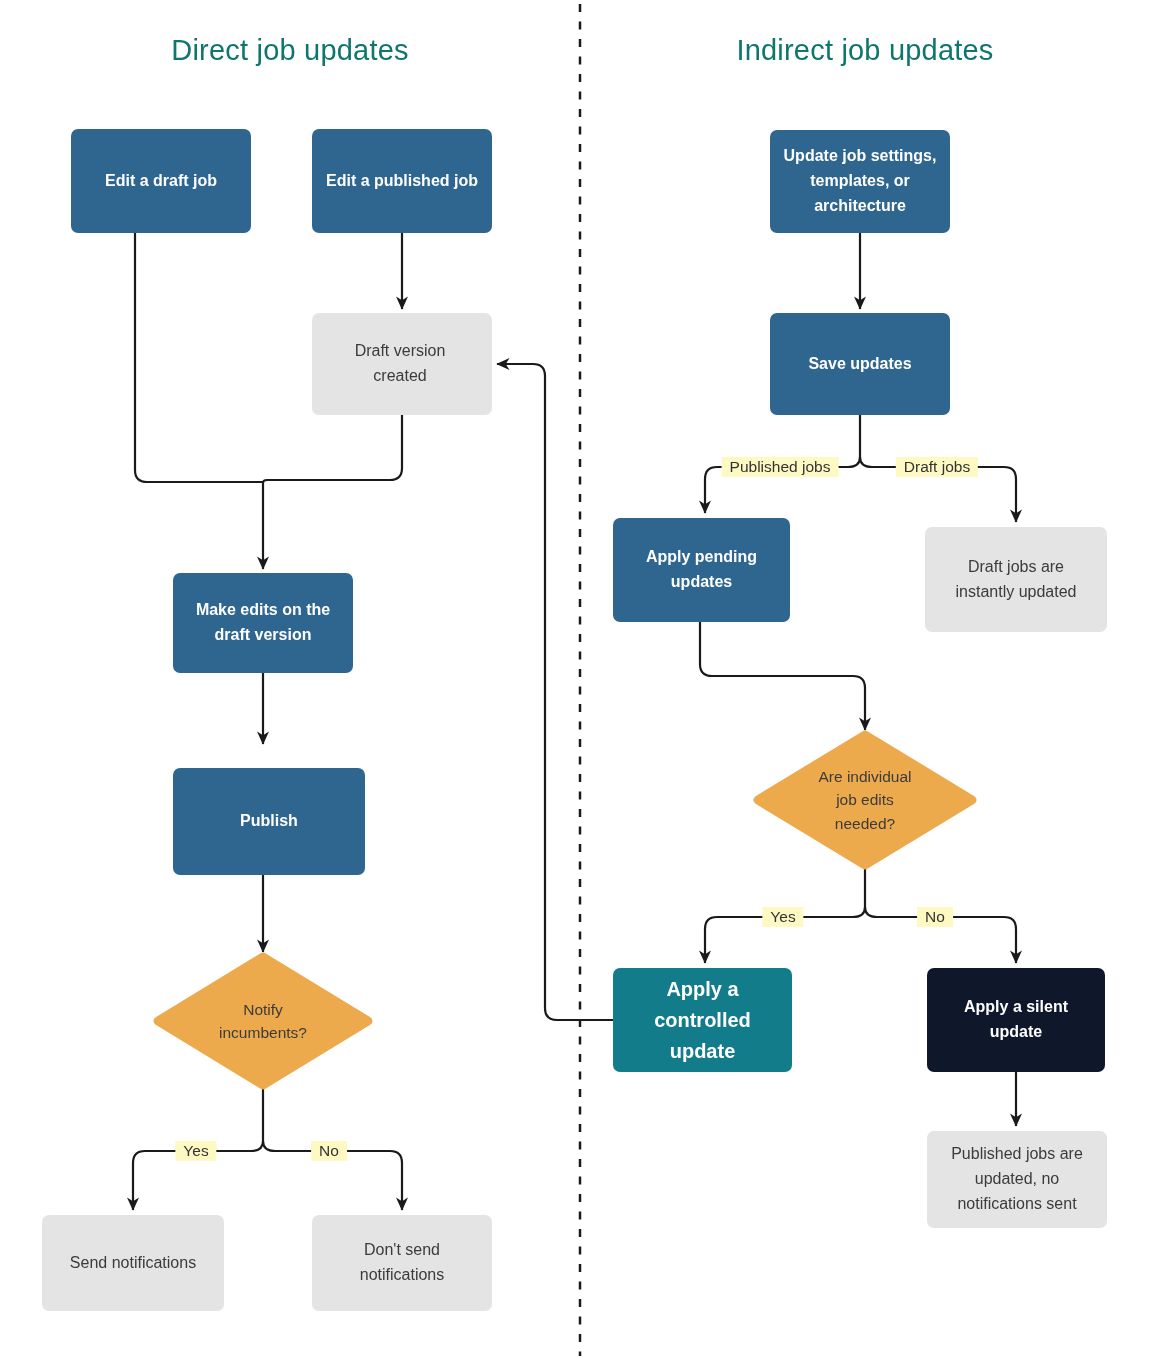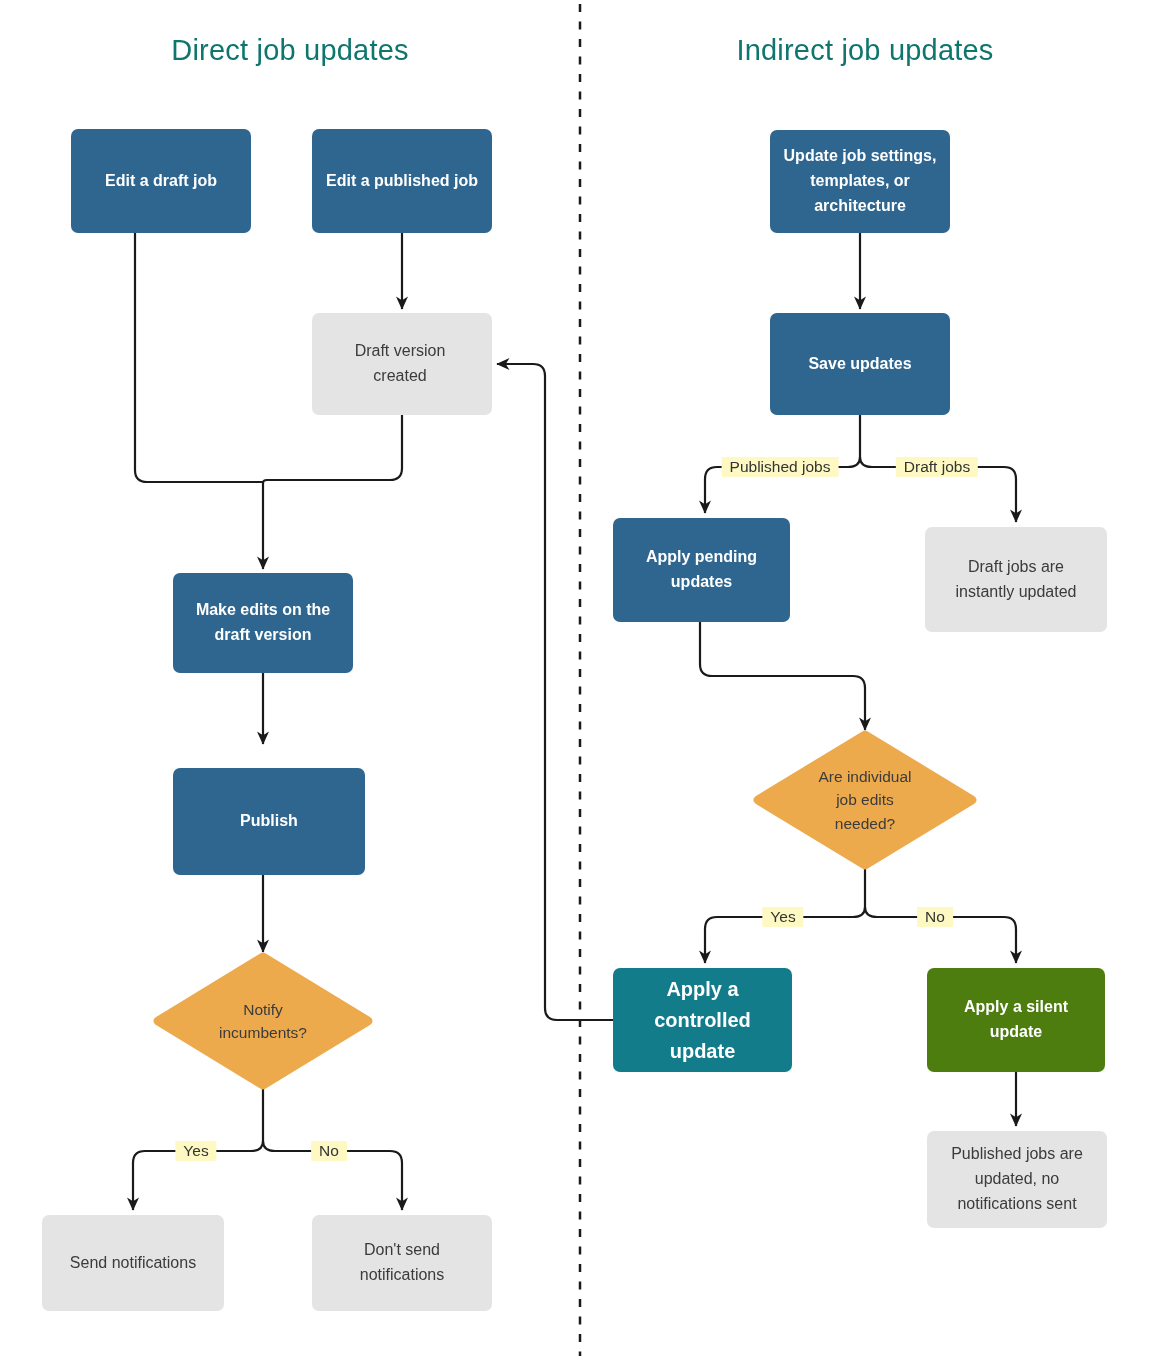--- a/index.html
+++ b/index.html
@@ -23,21 +23,21 @@
     display:flex;
     align-items:center;
     justify-content:center;
     text-align:center;
     border-radius:7px;
     box-sizing:border-box;
     line-height:1.55;
   }
   .node.blue  { background:#2e6690; color:#ffffff; font-weight:600; font-size:16px; padding:8px 13px; }
   .node.teal  { background:#137c8b; color:#ffffff; font-weight:600; font-size:20px; padding:8px 13px; }
-  .node.red   { background:#4d7c0f; color:#ffffff; font-weight:600; font-size:16px; padding:8px 13px; }
+  .node.red   { background:#0f172a; color:#ffffff; font-weight:600; font-size:16px; padding:8px 13px; }
   .node.gray  { background:#e4e4e4; color:#3b3b3b; font-weight:400; font-size:16px; padding:8px 20px; }
   .diamond-label {
     position:absolute;
     display:flex;
     align-items:center;
     justify-content:center;
     text-align:center;
     color:#3b3b3b;
     font-size:15.5px;
     font-weight:400;

